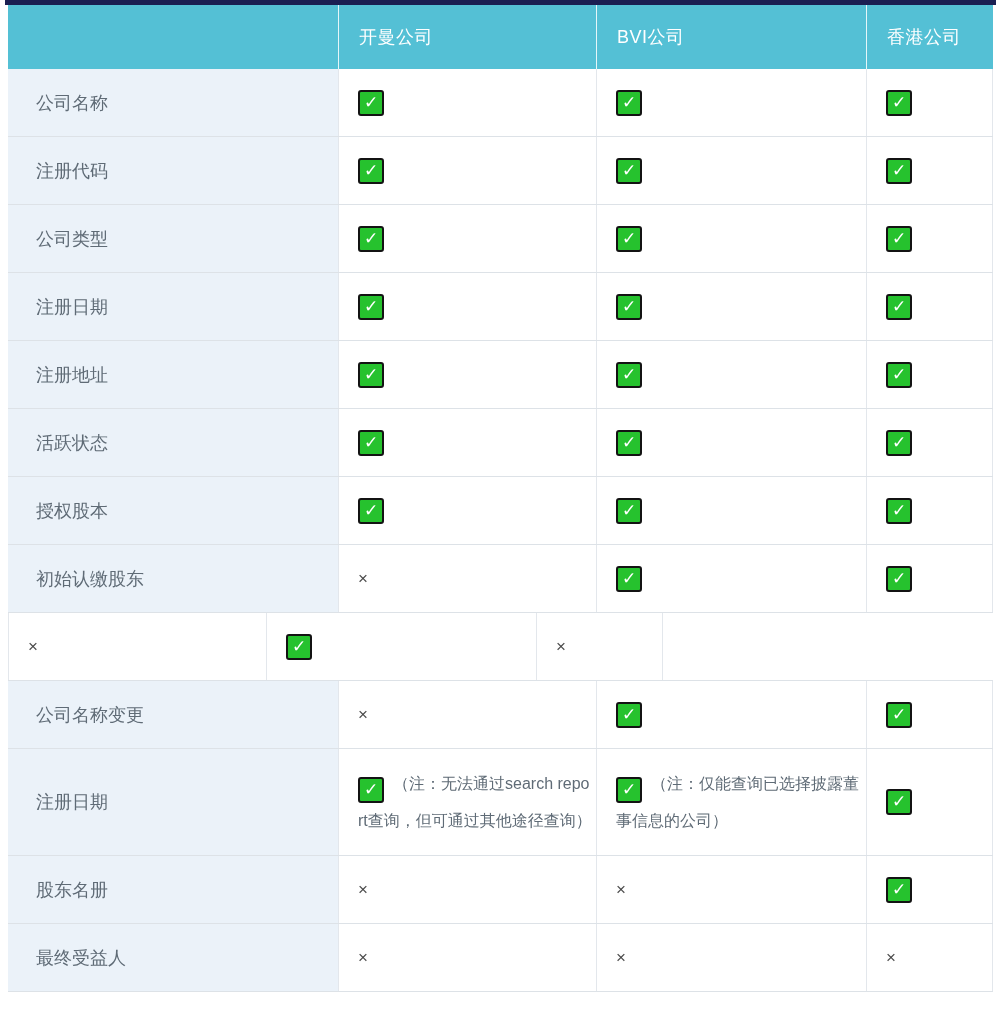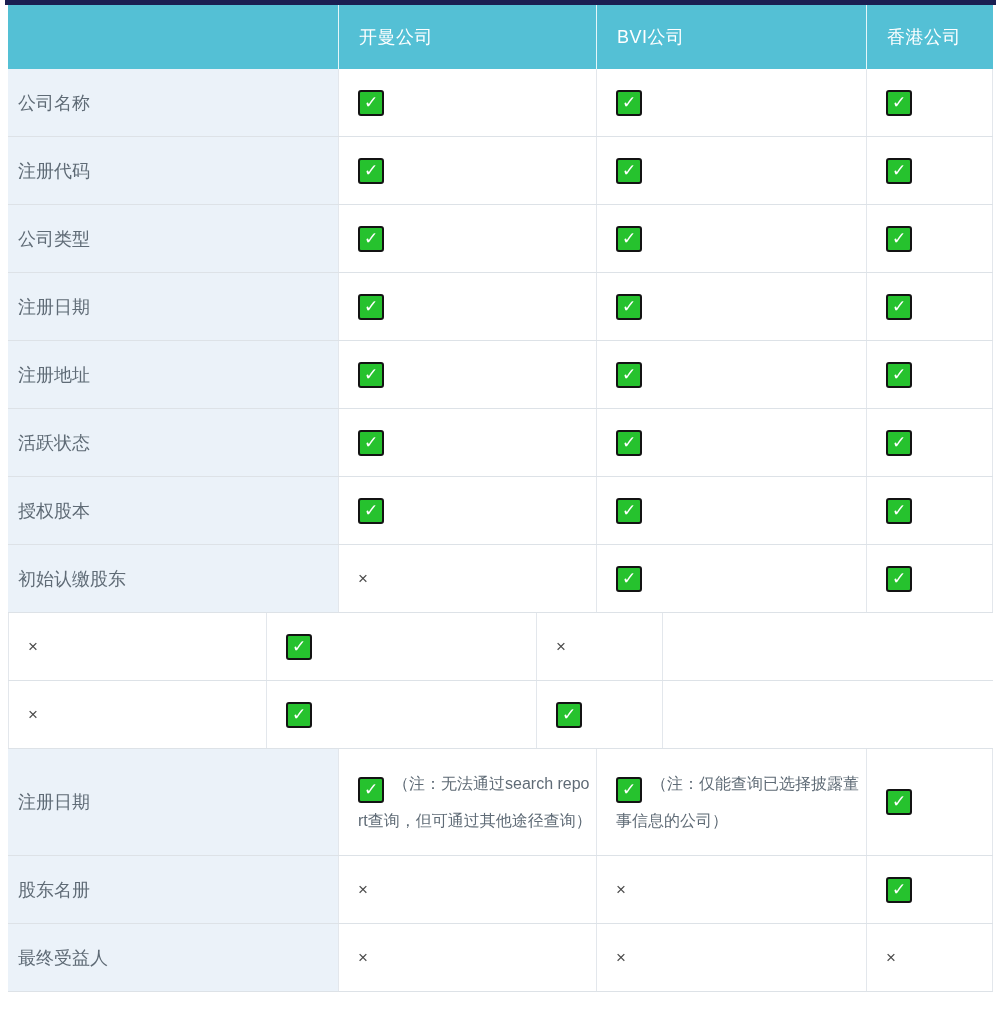--- a/index.html
+++ b/index.html
@@ -49,21 +49,21 @@
   }
   .body-row.tall { height: 107px; }
   .cell {
     box-sizing: border-box;
     display: flex;
     align-items: center;
   }
   .label-cell {
     width: 330px;
     background: #ebf2f9;
-    padding-left: 10px;
+    padding-left: 28px;
     color: #5f6b76;
     font-size: 18px;
   }
   .val-cell {
     padding-left: 19px;
     padding-right: 4px;
     border-left: 1px solid #e3e7ec;
   }
   .val-cell.c1 { width: 258px; }
   .val-cell.c2 { width: 270px; }
@@ -211,20 +211,21 @@
           <span class="cross">×</span>
         </div>
         <div class="cell val-cell c2">
           <span class="check">✓</span>
         </div>
         <div class="cell val-cell c3">
           <span class="cross">×</span>
         </div>
       </div>
       <div class="body-row">
+        <div class="cell label-cell">公司名称变更</div>
         <div class="cell val-cell c1">
           <span class="cross">×</span>
         </div>
         <div class="cell val-cell c2">
           <span class="check">✓</span>
         </div>
         <div class="cell val-cell c3">
           <span class="check">✓</span>
         </div>
       </div>

